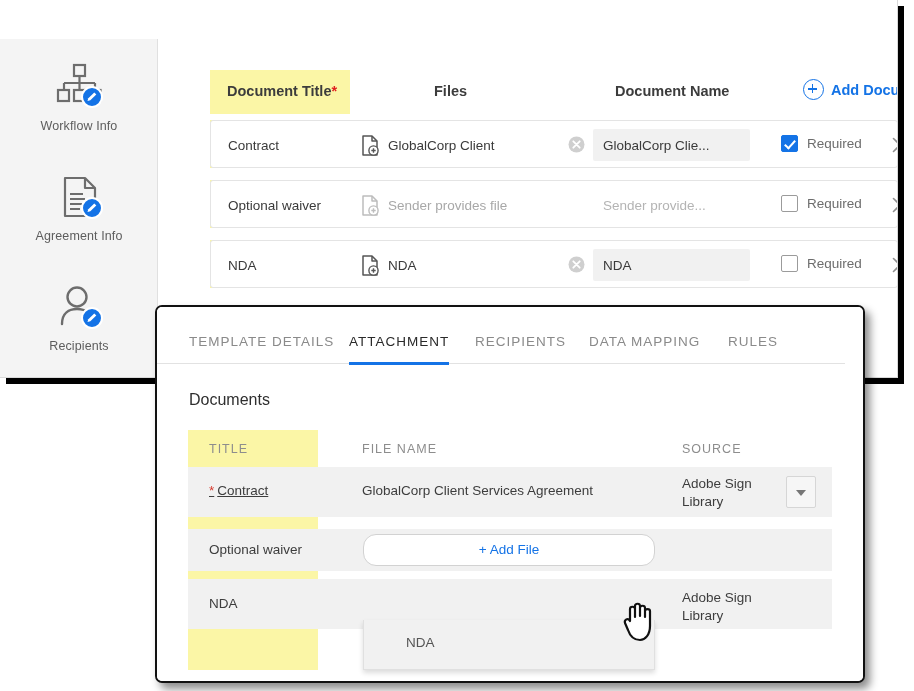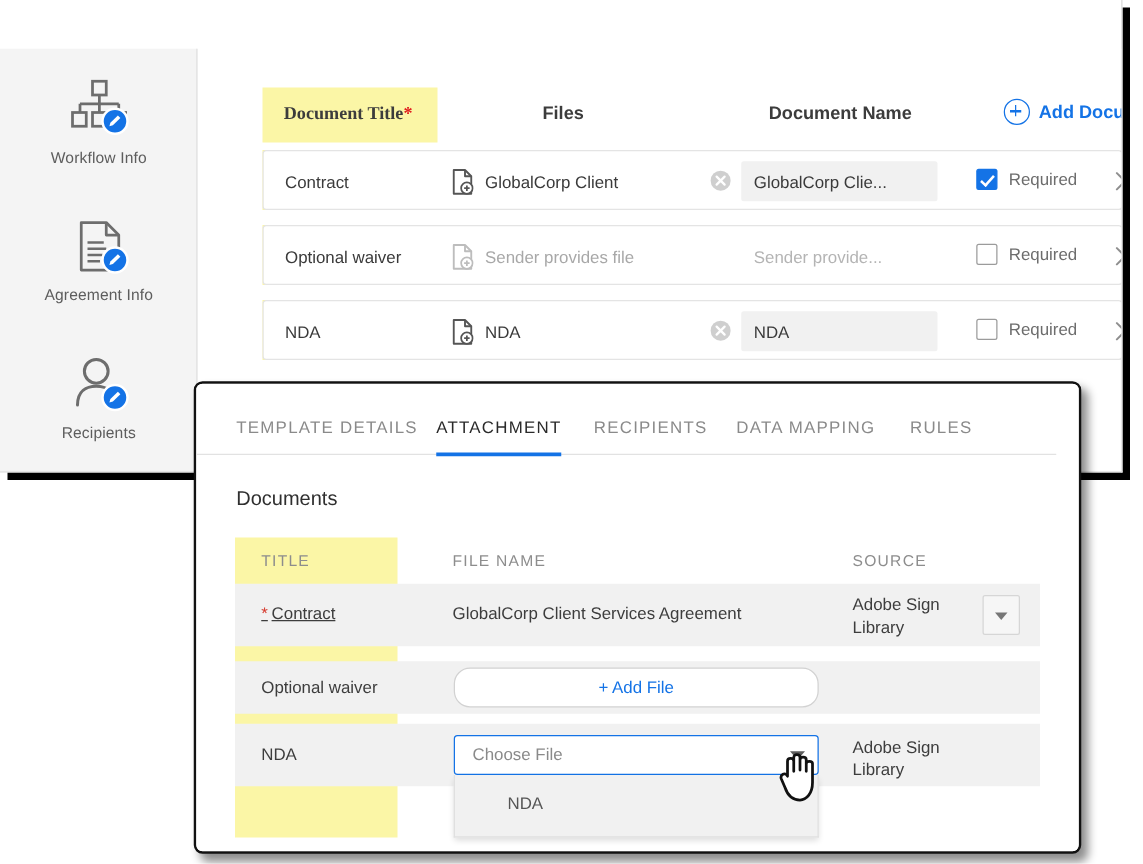--- a/index.html
+++ b/index.html
@@ -282,21 +282,21 @@
     </div>
 
     <div id="appcontent">
 
       <div class="hl-band" style="left:51px;top:31px;width:140px;height:44px;"></div>
       <div class="hl-band" style="left:51px;top:81px;width:140px;height:48px;"></div>
       <div class="hl-band" style="left:51px;top:141px;width:140px;height:48px;"></div>
       <div class="hl-band" style="left:51px;top:201px;width:140px;height:48px;"></div>
 
       <div class="tbl-head">
-        <div class="th" style="left:17px;font-family:Liberation Serif, serif;">
+        <div class="th" style="left:17px;">
           <span>Document Title</span><span class="req-star">*</span>
         </div>
         <div class="th" style="left:224px;">Files</div>
         <div class="th" style="left:405px;">Document Name</div>
         <div class="add-doc">
           <span class="plus"></span>
           <span>Add Document</span>
         </div>
       </div>
 
@@ -423,24 +423,20 @@
       </div>
 
       <div class="m-row" style="top:222px;height:42px;">
         <div class="m-cell title" style="top:13px;">Optional waiver</div>
         <div class="addfile-btn" style="top:5px;border-radius:13px;">+ Add File</div>
       </div>
 
       <div class="m-row" style="top:272px;height:50px;">
         <div class="m-cell title" style="top:17px;">NDA</div>
         <div class="m-cell src" style="top:10px;">Adobe Sign Library</div>
-        <div class="choosefile" style="top:9px;">
-          <span>Choose File</span>
-          <span class="cf-caret"></span>
-        </div>
         <div class="dropdown" style="top:41px;">
           <div class="opt">NDA</div>
         </div>
       </div>
 
     </div>
   </div>
 
   <div class="cursor">
     <svg width="40" height="52" viewBox="0 0 40 52">

